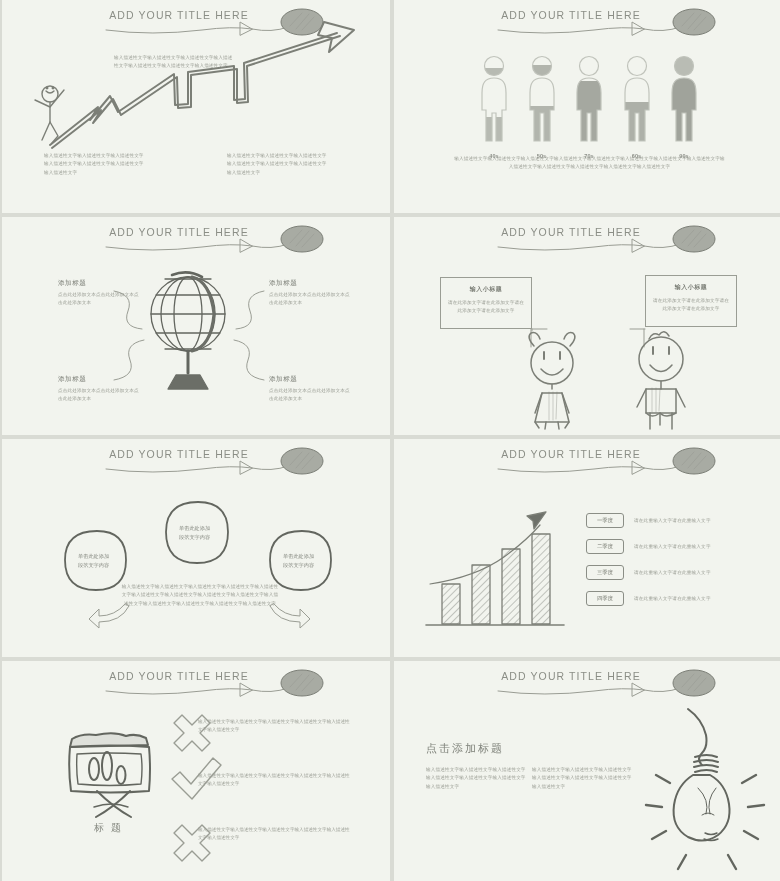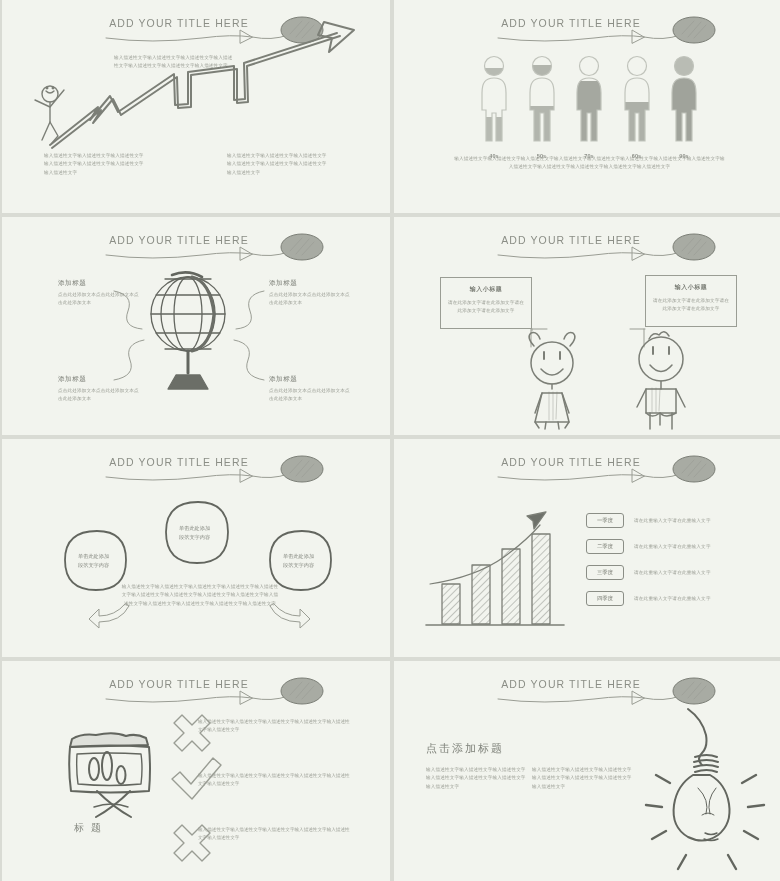--- a/index.html
+++ b/index.html
@@ -18,21 +18,21 @@
     padding: 0 0 7px 2px;
     background: #d9dbd4;
   }
   .slide {
     background: #f2f4ee;
     position: relative;
     overflow: hidden;
   }
 
   
-  .banner { position: absolute; left: 0; top: 8px; width: 100%; height: 42px; padding-left: 7px; }
+  .banner { position: absolute; left: 0; top: 0; width: 100%; height: 42px; padding-left: 7px; }
   .banner svg { position: absolute; left: 0; top: 0; width: 100%; height: 42px; }
   .banner-title {
     position: absolute; left: 0; top: 9px; width: 100%;
     text-align: center;
     font-size: 10.5px; letter-spacing: 1.1px;
     color: #8b8e86; font-weight: 400;
     padding-right: 34px;
   }
 
   .ink { stroke: #7c7f77; fill: none; stroke-linecap: round; stroke-linejoin: round; }
@@ -87,21 +87,21 @@
   .s6-rows { position: absolute; left: 192px; top: 68px; width: 170px; }
   .s6-row { display: flex; align-items: center; height: 26px; }
   .s6-tag {
     width: 38px; height: 15px; border: 1px solid #8b8e86; border-radius: 3px;
     display: flex; align-items: center; justify-content: center;
     font-size: 5.4px; color: #75786f; margin-right: 10px; flex: none;
   }
   .s6-txt { font-size: 4.6px; color: #9a9d94; letter-spacing: .2px; }
 
   
-  .s7-title { position: absolute; left: 34px; top: 160px; width: 110px; text-align: center;
+  .s7-title { position: absolute; left: 54px; top: 160px; width: 110px; text-align: center;
               font-size: 10px; color: #84877f; letter-spacing: 7px; }
   .s7-rows { position: absolute; left: 160px; top: 52px; width: 190px; }
   .s7-row { display: flex; align-items: flex-start; height: 54px; }
   .s7-ico { width: 36px; flex: none; }
   .s7-txt { font-size: 4.6px; line-height: 1.85; color: #9a9d94; padding-top: 5px; }
 
   
   .s8-h { position: absolute; left: 32px; top: 80px; font-size: 11px; color: #7f827a; letter-spacing: 2px; font-family: Liberation Serif, serif; }
   .s8-c1 { position: absolute; left: 32px; top: 105px; width: 100px; }
   .s8-c2 { position: absolute; left: 138px; top: 105px; width: 100px; }

